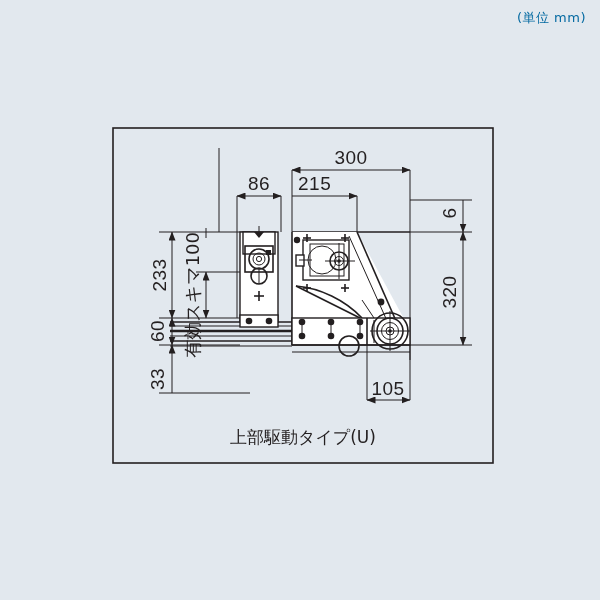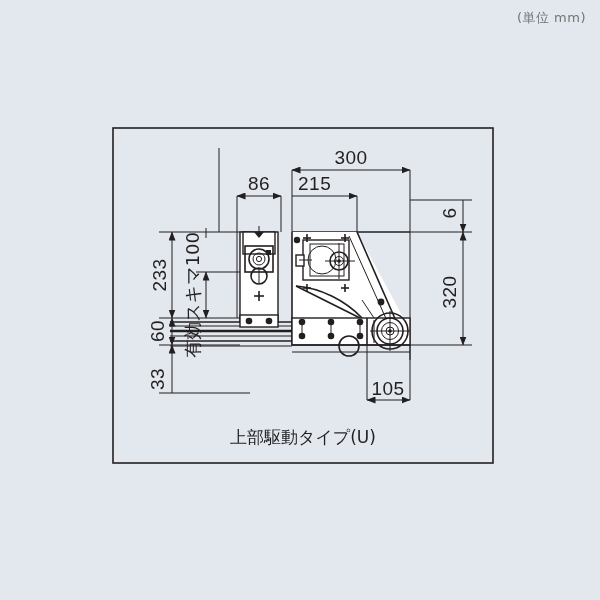--- a/index.html
+++ b/index.html
@@ -18,21 +18,21 @@
     position: relative;
     width: 600px;
     height: 600px;
     background: #e2e8ee;
   }
   .unit-note {
     position: absolute;
     right: 14px;
     top: 9px;
     font-size: 13px;
-    color: #737373;
+    color: #0369a1;
     letter-spacing: 0.5px;
     font-family: "DejaVu Sans", sans-serif;
   }
   svg.dwg {
     position: absolute;
     left: 0;
     top: 0;
     width: 600px;
     height: 600px;
     display: block;

